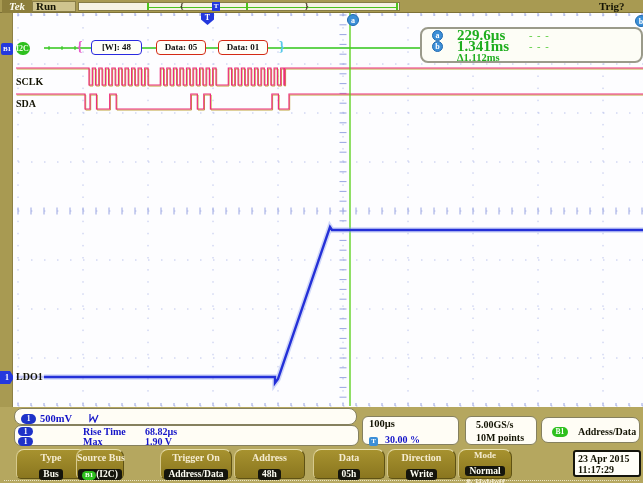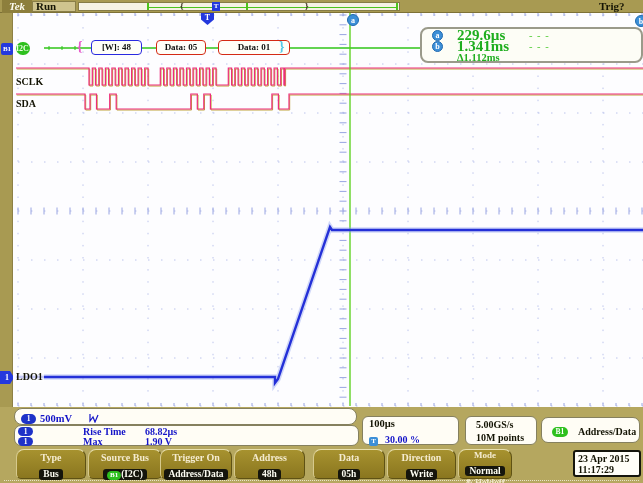--- a/index.html
+++ b/index.html
@@ -145,21 +145,21 @@
         <path d="M3,81 H72 V96 H77.0 V81 H83.5 V96 H96.7 V81 H103.2 V96 H177.8 V81 H184.3 V96 H190.8 V81 H197.4 V96 H258.9 V81 H265.4 V96 H276 V81 H630" stroke="#ee2d7a" stroke-width="1.2" fill="none"></path>
         <path d="M337,0 V393" stroke="#55d014" stroke-width="1.3" fill="none"></path>
         <path d="M3,364 H262 v6 l3,-4 L317,214 l2,3 H630" stroke="#99a8f0" stroke-width="5.5" opacity="0.45" fill="none"></path>
         <path d="M3,364 H262 v6 l3,-4 L317,214 l2,3 H630" stroke="#2430d8" stroke-width="2.4" fill="none"></path>
       </svg>
 
     <div class="abs i2c-chip">I2C</div>
     <div class="abs brace" style="left:64px;color:#e757c9;">{</div>
     <div class="abs dec-box dec-addr" style="left:78px;width:51px;">[W]: 48</div>
     <div class="abs dec-box dec-data" style="left:143px;width:50px;">Data: 05</div>
-    <div class="abs dec-box dec-data" style="left:205px;width:72px;">Data: 01</div>
+    <div class="abs dec-box dec-data" style="left:205px;width:50px;">Data: 01</div>
     <div class="abs brace" style="left:266px;color:#56c8e8;">}</div>
 
     <div class="abs sig-lbl" style="left:2px;top:63px;">SCLK</div>
     <div class="abs sig-lbl" style="left:2px;top:85px;">SDA</div>
     <div class="abs sig-lbl" style="left:2px;top:358px;">LDO1</div>
 
     <div class="abs tflag">T</div>
     <div class="abs curs-id" style="left:334px;top:1px;">a</div>
     <div class="abs curs-id" style="left:622px;top:2px;">b</div>
 
@@ -211,21 +211,21 @@
     </div>
     <div class="rbox busbox">
       <span class="greenoval">B1</span>
       <span class="blktxt" style="margin-left:6px;font-size:10px;">Address/Data</span>
     </div>
 
     <div class="mbtn" style="left:16px;width:70px;">
       <div class="mtitle">Type</div>
       <span class="mval">Bus</span>
     </div>
-    <div class="mbtn" style="left:88px;width:74px;">
+    <div class="mbtn" style="left:76px;width:48px;">
       <div class="mtitle">Source Bus</div>
       <span class="mval"><span class="greenoval">B1</span><span>(I2C)</span></span>
     </div>
     <div class="mbtn" style="left:160px;width:72px;">
       <div class="mtitle">Trigger On</div>
       <span class="mval">Address/Data</span>
     </div>
     <div class="mbtn" style="left:234px;width:71px;">
       <div class="mtitle">Address</div>
       <span class="mval">48h</span>

